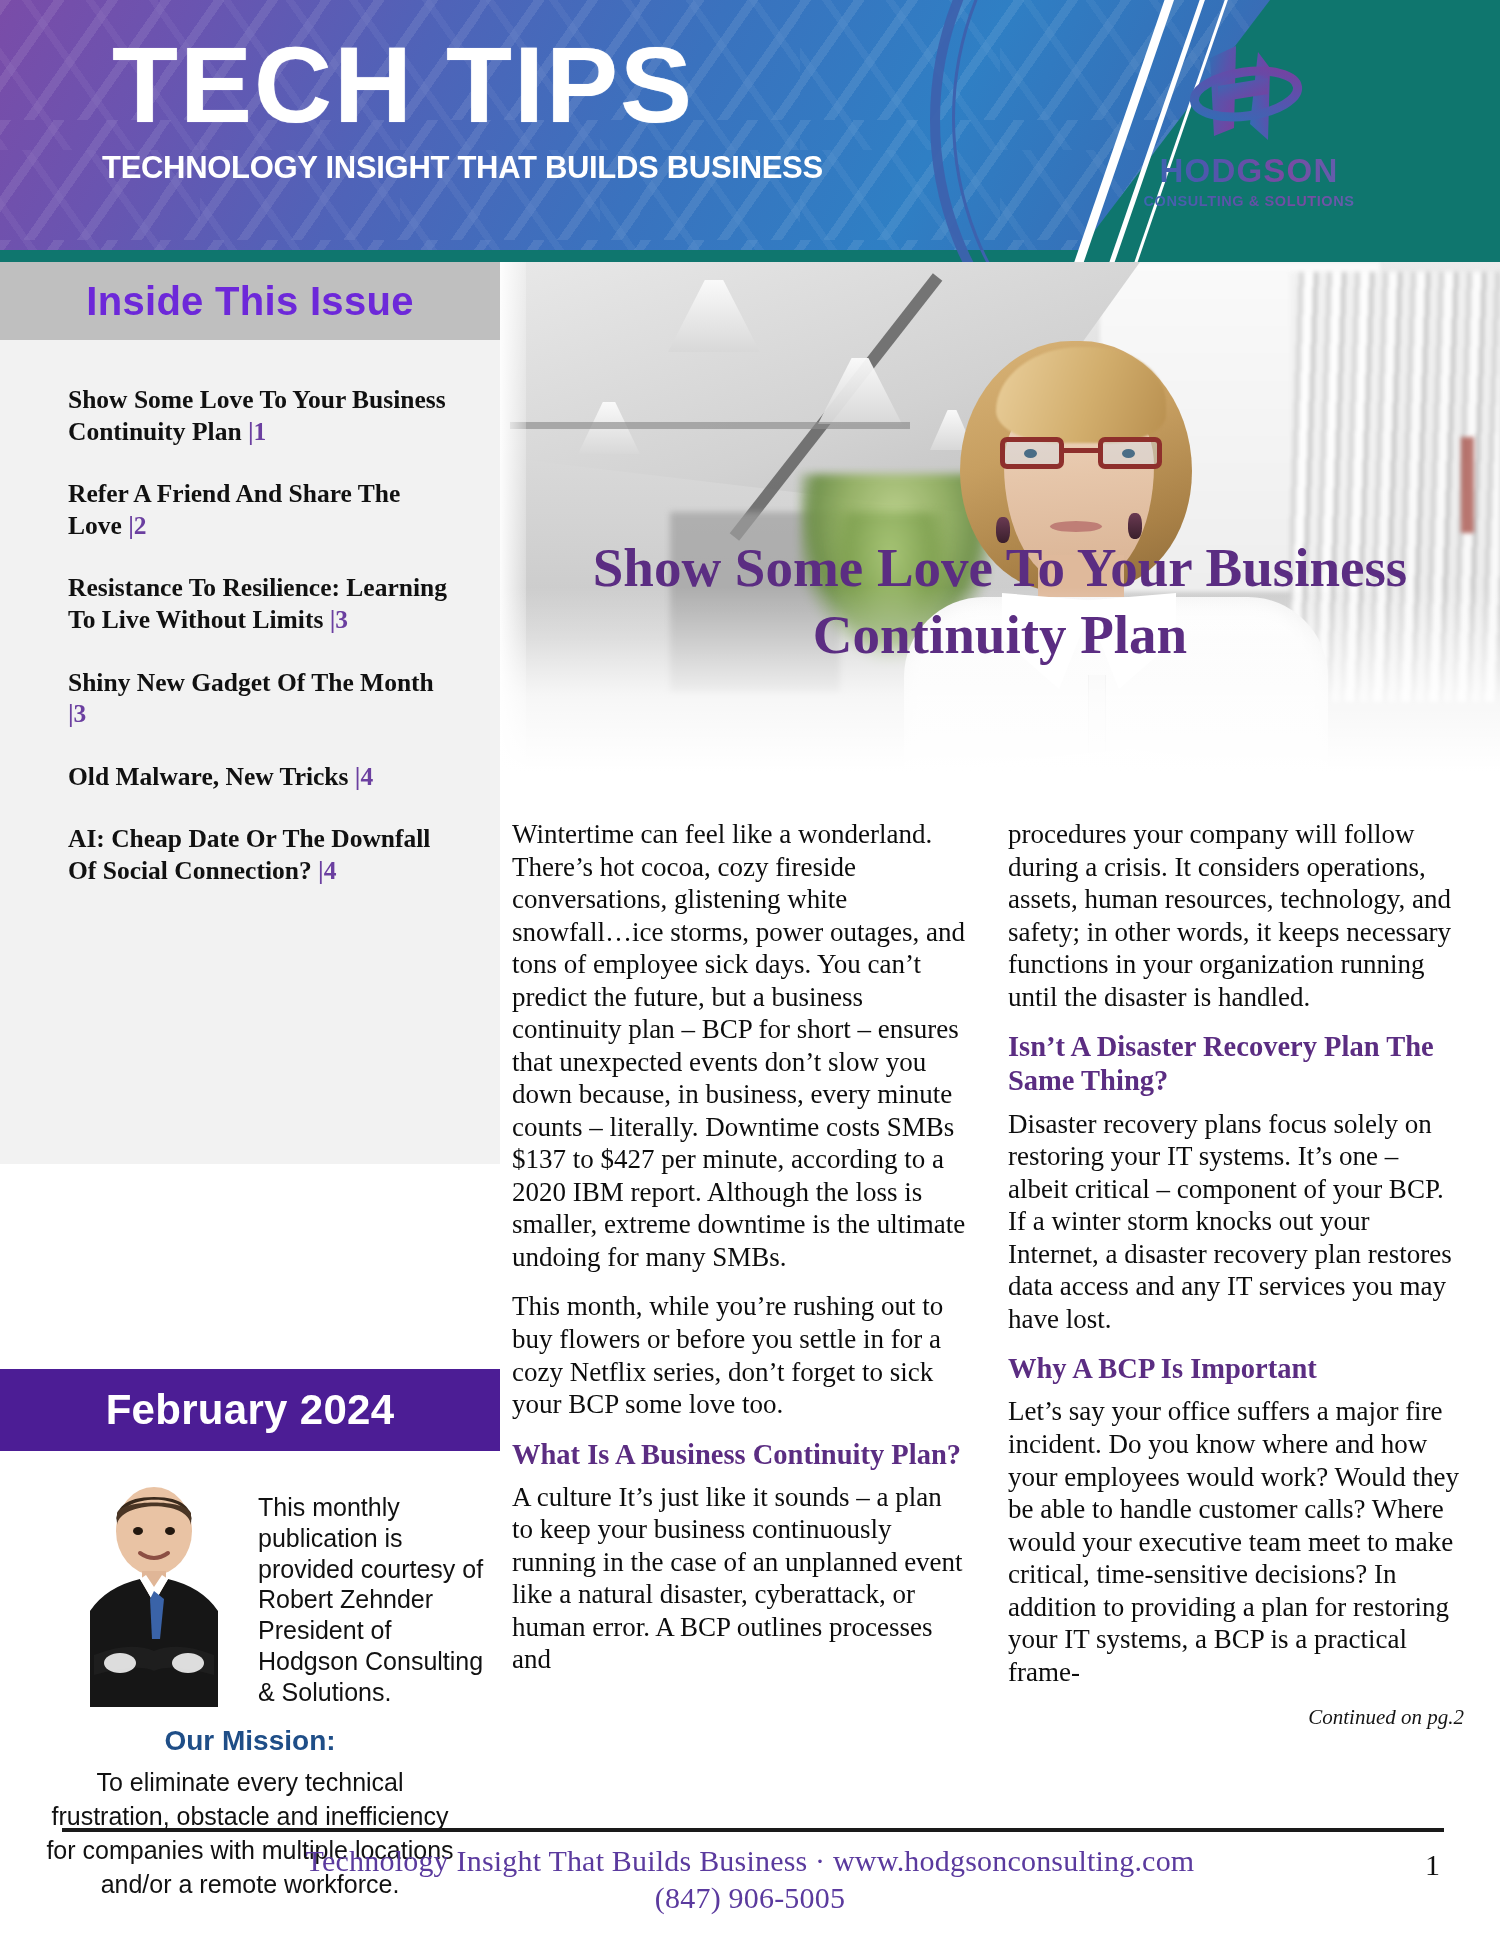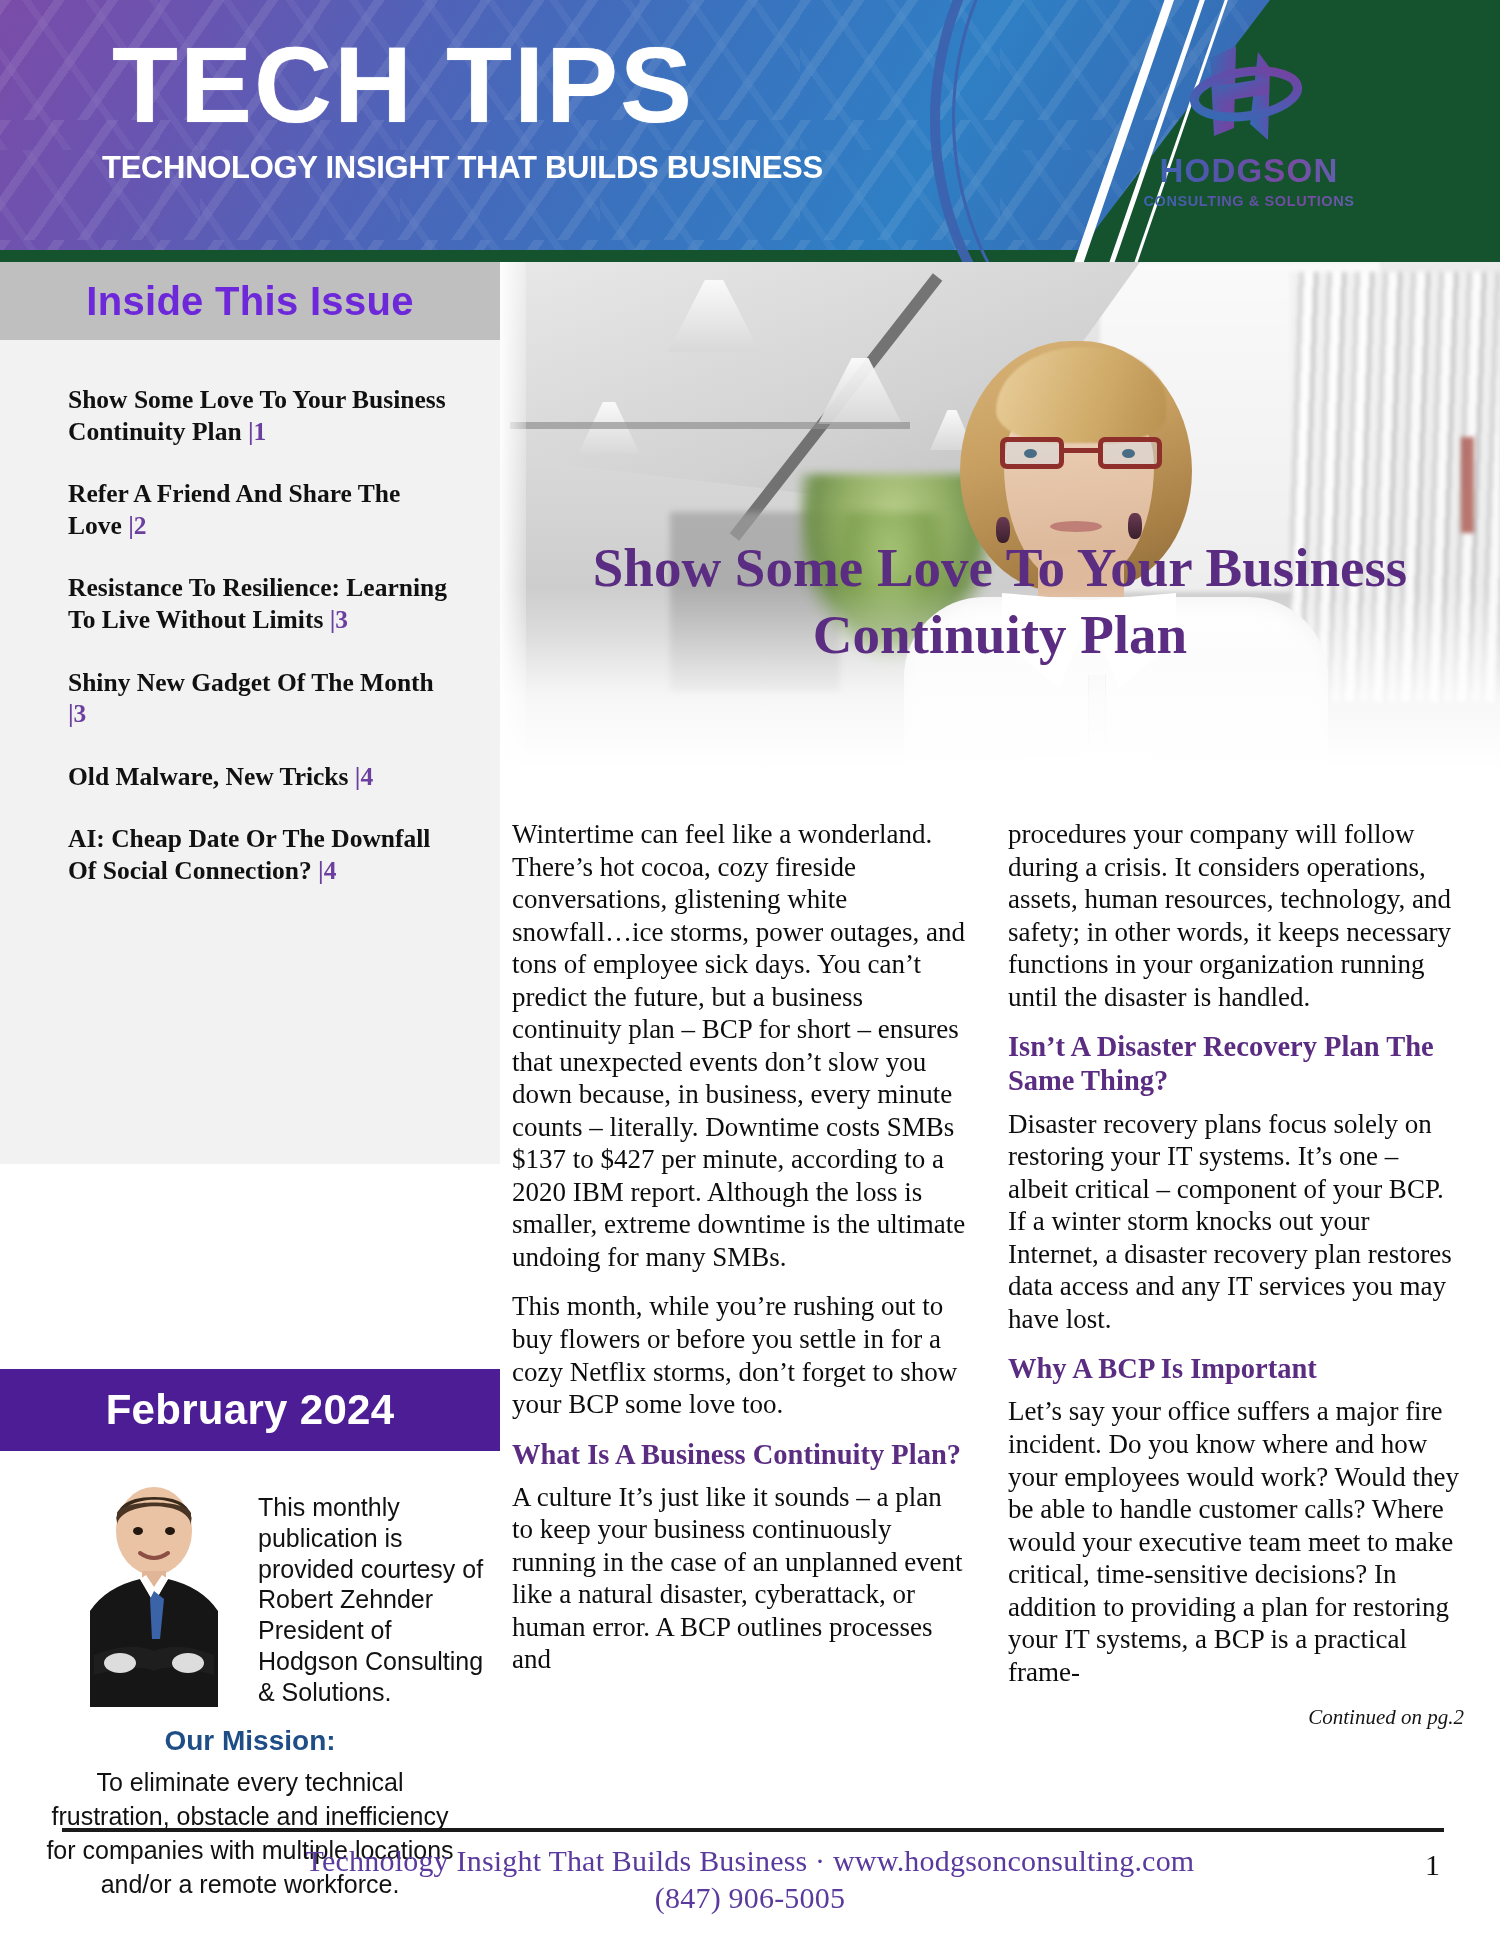--- a/index.html
+++ b/index.html
@@ -13,21 +13,21 @@
     position: relative;
     font-family: "Liberation Serif", serif;
     overflow: hidden;
   }
 
   
   .masthead {
     position: absolute;
     left: 0; top: 0;
     width: 1500px; height: 288px;
-    background: #14532d;
+    background: #0f766e;
     overflow: hidden;
   }
   .masthead-gradient {
     position: absolute;
     left: 0; top: 0;
     width: 1270px; height: 250px;
     background:
       linear-gradient(118deg, #7a4ca8 0%, #6a54b0 14%, #4f63b8 32%, #3a72be 52%, #2f7fc4 72%, #3570b8 88%, #4a5fae 100%);
     clip-path: polygon(0 0, 1270px 0, 1080px 250px, 0 250px);
   }
@@ -617,21 +617,21 @@
   </div>
 
   <div class="hero-left-strip"></div>
   <div class="hero-fade"></div>
   <div class="hero-headline">Show Some Love To Your Business Continuity Plan</div>
 </div>
 
 <div class="article">
   <div class="col">
     <p>Wintertime can feel like a wonderland. There’s hot cocoa, cozy fireside conversations, glistening white snowfall…ice storms, power outages, and tons of employee sick days. You can’t predict the future, but a business continuity plan – BCP for short – ensures that unexpected events don’t slow you down because, in business, every minute counts – literally. Downtime costs SMBs $137 to $427 per minute, according to a 2020 IBM report. Although the loss is smaller, extreme downtime is the ultimate undoing for many SMBs.</p>
-    <p>This month, while you’re rushing out to buy flowers or before you settle in for a cozy Netflix storms, don’t forget to show your BCP some love too.</p>
+    <p>This month, while you’re rushing out to buy flowers or before you settle in for a cozy Netflix series, don’t forget to sick your BCP some love too.</p>
     <h3>What Is A Business Continuity Plan?</h3>
     <p>A culture It’s just like it sounds – a plan to keep your business continuously running in the case of an unplanned event like a natural disaster, cyberattack, or human error. A BCP outlines processes and</p>
   </div>
   <div class="col">
     <p>procedures your company will follow during a crisis. It considers operations, assets, human resources, technology, and safety; in other words, it keeps necessary functions in your organization running until the disaster is handled.</p>
     <h3>Isn’t A Disaster Recovery Plan The Same Thing?</h3>
     <p>Disaster recovery plans focus solely on restoring your IT systems. It’s one – albeit critical – component of your BCP. If a winter storm knocks out your Internet, a disaster recovery plan restores data access and any IT services you may have lost.</p>
     <h3>Why A BCP Is Important</h3>
     <p>Let’s say your office suffers a major fire incident. Do you know where and how your employees would work? Would they be able to handle customer calls? Where would your executive team meet to make critical, time-sensitive decisions? In addition to providing a plan for restoring your IT systems, a BCP is a practical frame-</p>
     <div class="continued">Continued on pg.2</div>

